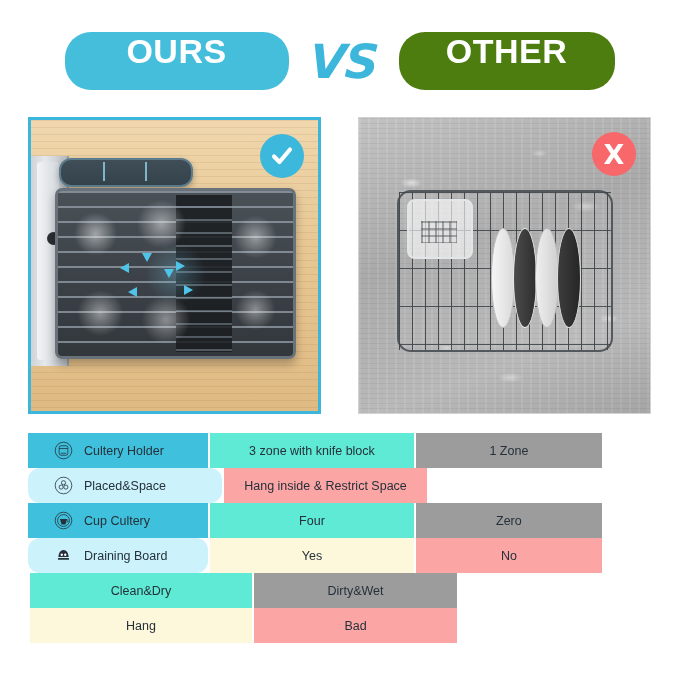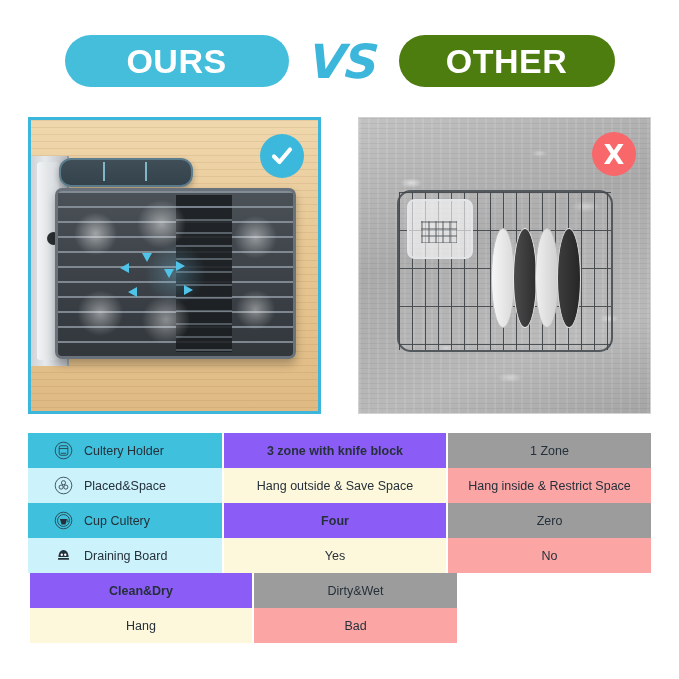--- a/index.html
+++ b/index.html
@@ -20,24 +20,23 @@
     position: absolute;
     left: 0;
     top: 30px;
     width: 679px;
     height: 62px;
     display: flex;
     align-items: center;
     justify-content: center;
   }
   .pill {
-    height: 52px;
+    height: 58px;
     border-radius: 26px;
     display: flex;
-    align-items: center;
     justify-content: center;
     color: #ffffff;
     font-weight: bold;
     font-size: 34px;
     letter-spacing: 0.5px;
   }
   #pill-ours {
     width: 224px;
     background: #45bedc;
   }
@@ -314,21 +313,21 @@
     font-weight: bold;
     font-family: "DejaVu Sans", sans-serif;
     line-height: 1;
   }
 
   
   #table {
     position: absolute;
     left: 28px;
     top: 433px;
-    width: 623px;
+    width: 574px;
   }
   .row {
     display: flex;
     height: 35px;
     margin-bottom: 0;
   }
   .cell {
     display: flex;
     align-items: center;
     box-sizing: border-box;
@@ -347,24 +346,24 @@
     text-align: center;
   }
   .cell-other {
     width: 203px;
     margin-left: 2px;
     justify-content: center;
     text-align: center;
   }
   
   .row.odd .cell-feature { background: #3fc0dc; }
-  .row.odd .cell-ours    { background: #8b5cf6; font-weight: bold; }
+  .row.odd .cell-ours    { background: #5eead4; }
   .row.odd .cell-other   { background: #9c9c9c; }
   
-  .row.even .cell-feature { background: #ccf2fb; }
+  .row.even .cell-feature { background: #ccf2fb; border-radius: 12px; }
   .row.even .cell-ours    { background: #fdf8dc; }
   .row.even .cell-other   { background: #fca5a5; }
 
   .feature-icon {
     width: 19px;
     height: 19px;
     flex: 0 0 19px;
     display: block;
   }
   .feature-label { white-space: nowrap; }
@@ -456,21 +455,20 @@
   <div class="row even">
     <div class="cell cell-feature">
       <svg class="feature-icon" viewBox="0 0 24 24">
         <circle cx="12" cy="12" r="10.5" fill="none" stroke="#25303a" stroke-width="1"></circle>
         <circle cx="12" cy="8.5" r="2.6" fill="none" stroke="#25303a" stroke-width="1"></circle>
         <circle cx="9" cy="14" r="2.6" fill="none" stroke="#25303a" stroke-width="1"></circle>
         <circle cx="15" cy="14" r="2.6" fill="none" stroke="#25303a" stroke-width="1"></circle>
       </svg>
       <span class="feature-label">Placed&amp;Space</span>
     </div>
-    <div class="cell cell-ours">Hang outside &amp; Save Space</div>
     <div class="cell cell-other">Hang inside &amp; Restrict Space</div>
   </div>
 
   <div class="row odd">
     <div class="cell cell-feature">
       <svg class="feature-icon" viewBox="0 0 24 24">
         <circle cx="12" cy="12" r="10.5" fill="none" stroke="#25303a" stroke-width="1"></circle>
         <circle cx="12" cy="12" r="7.5" fill="none" stroke="#25303a" stroke-width="1"></circle>
         <path d="M7.5 10 H16.5 L14.5 17 H9.5 Z" fill="#25303a"></path>
         <path d="M16.5 11 q3 1 0 3.5" fill="none" stroke="#25303a" stroke-width="1"></path>

